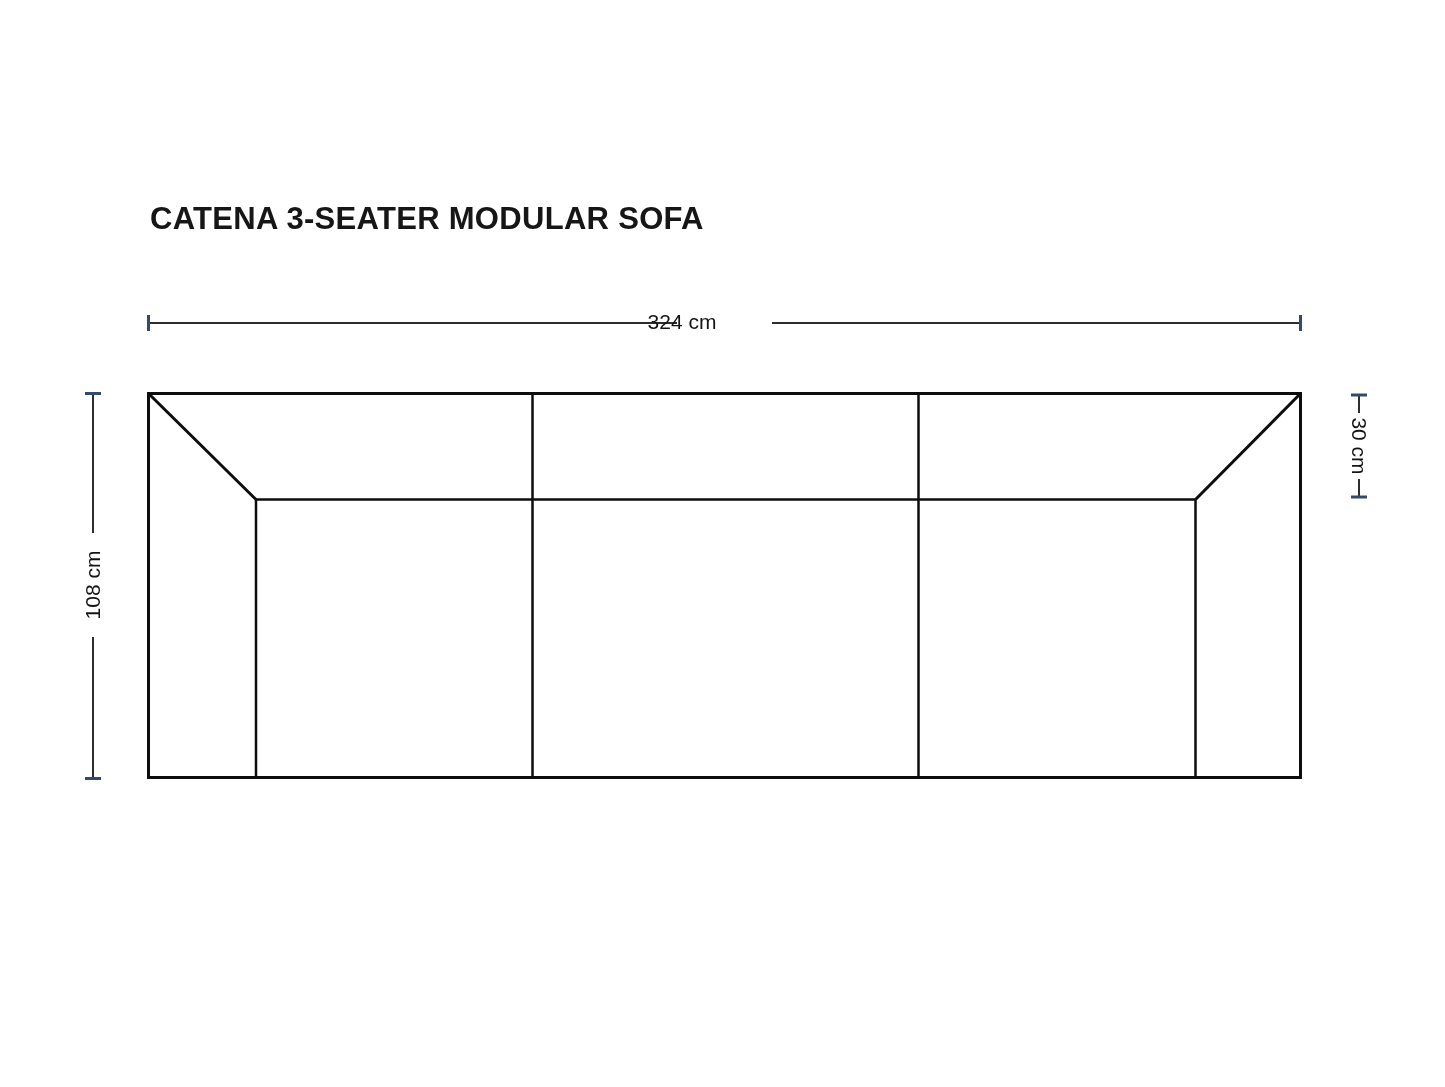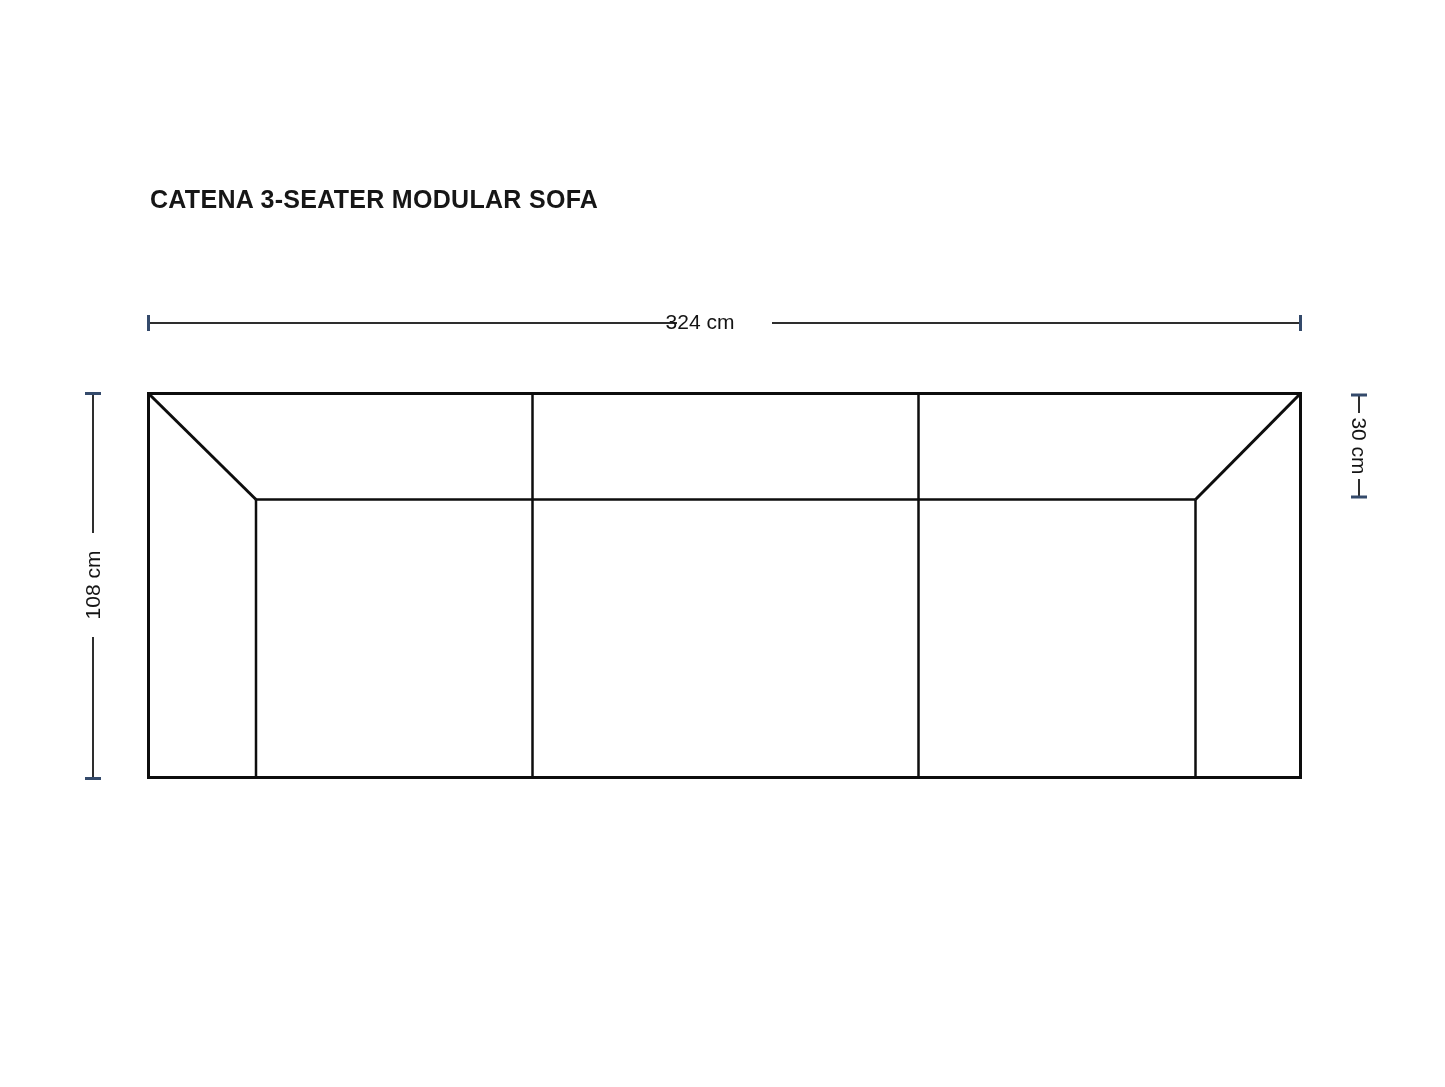--- a/index.html
+++ b/index.html
@@ -11,39 +11,40 @@
     font-family: "Liberation Sans", sans-serif;
     overflow: hidden;
   }
   .title-block {
     position: absolute;
     left: 150px;
     top: 184px;
   }
   .title-line {
     font-weight: bold;
-    font-size: 25px;
+    font-size: 31px;
     line-height: 31px;
     letter-spacing: 0.3px;
     color: #161616;
     white-space: nowrap;
+    margin-top: 19px;
   }
   .drawing-svg {
     position: absolute;
     left: 0;
     top: 0;
   }
   .dim-label {
     position: absolute;
     font-size: 21px;
     color: #141414;
     white-space: nowrap;
   }
   .dim-width {
-    left: 700px;
+    left: 682px;
     top: 322px;
     transform: translate(-50%, -50%);
   }
   .dim-depth {
     left: 93px;
     top: 585px;
     transform: translate(-50%, -50%) rotate(-90deg);
   }
   .dim-back {
     left: 1359px;

